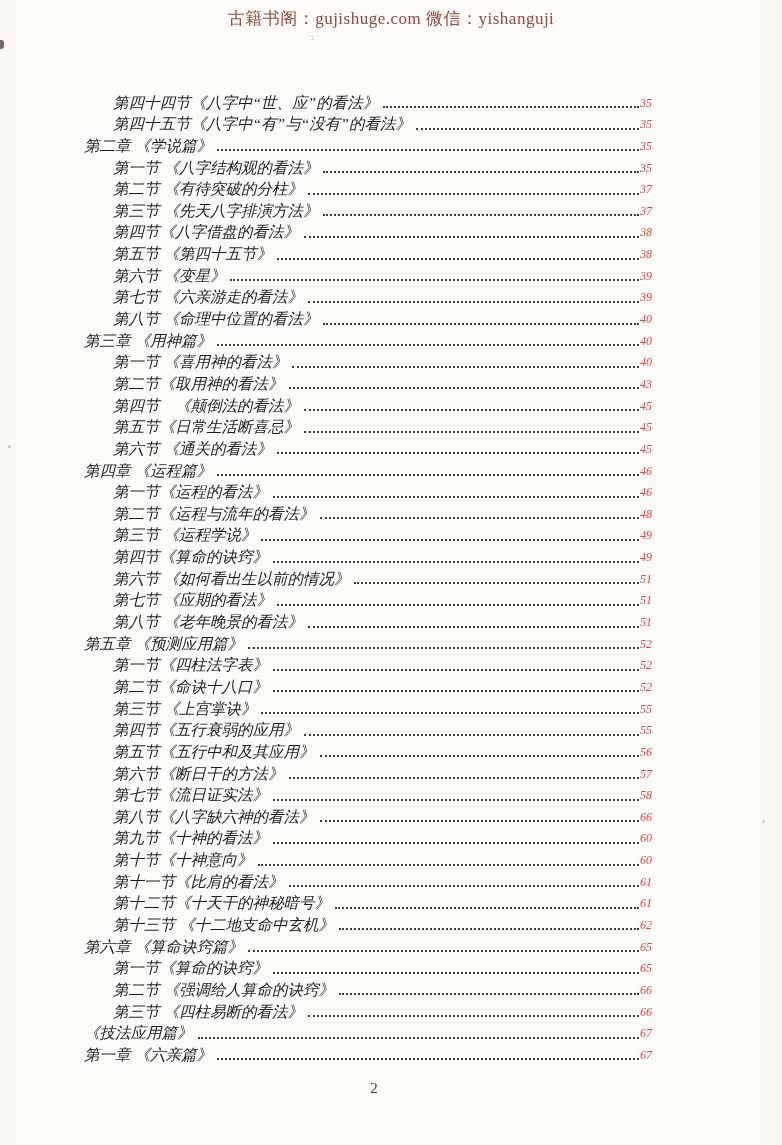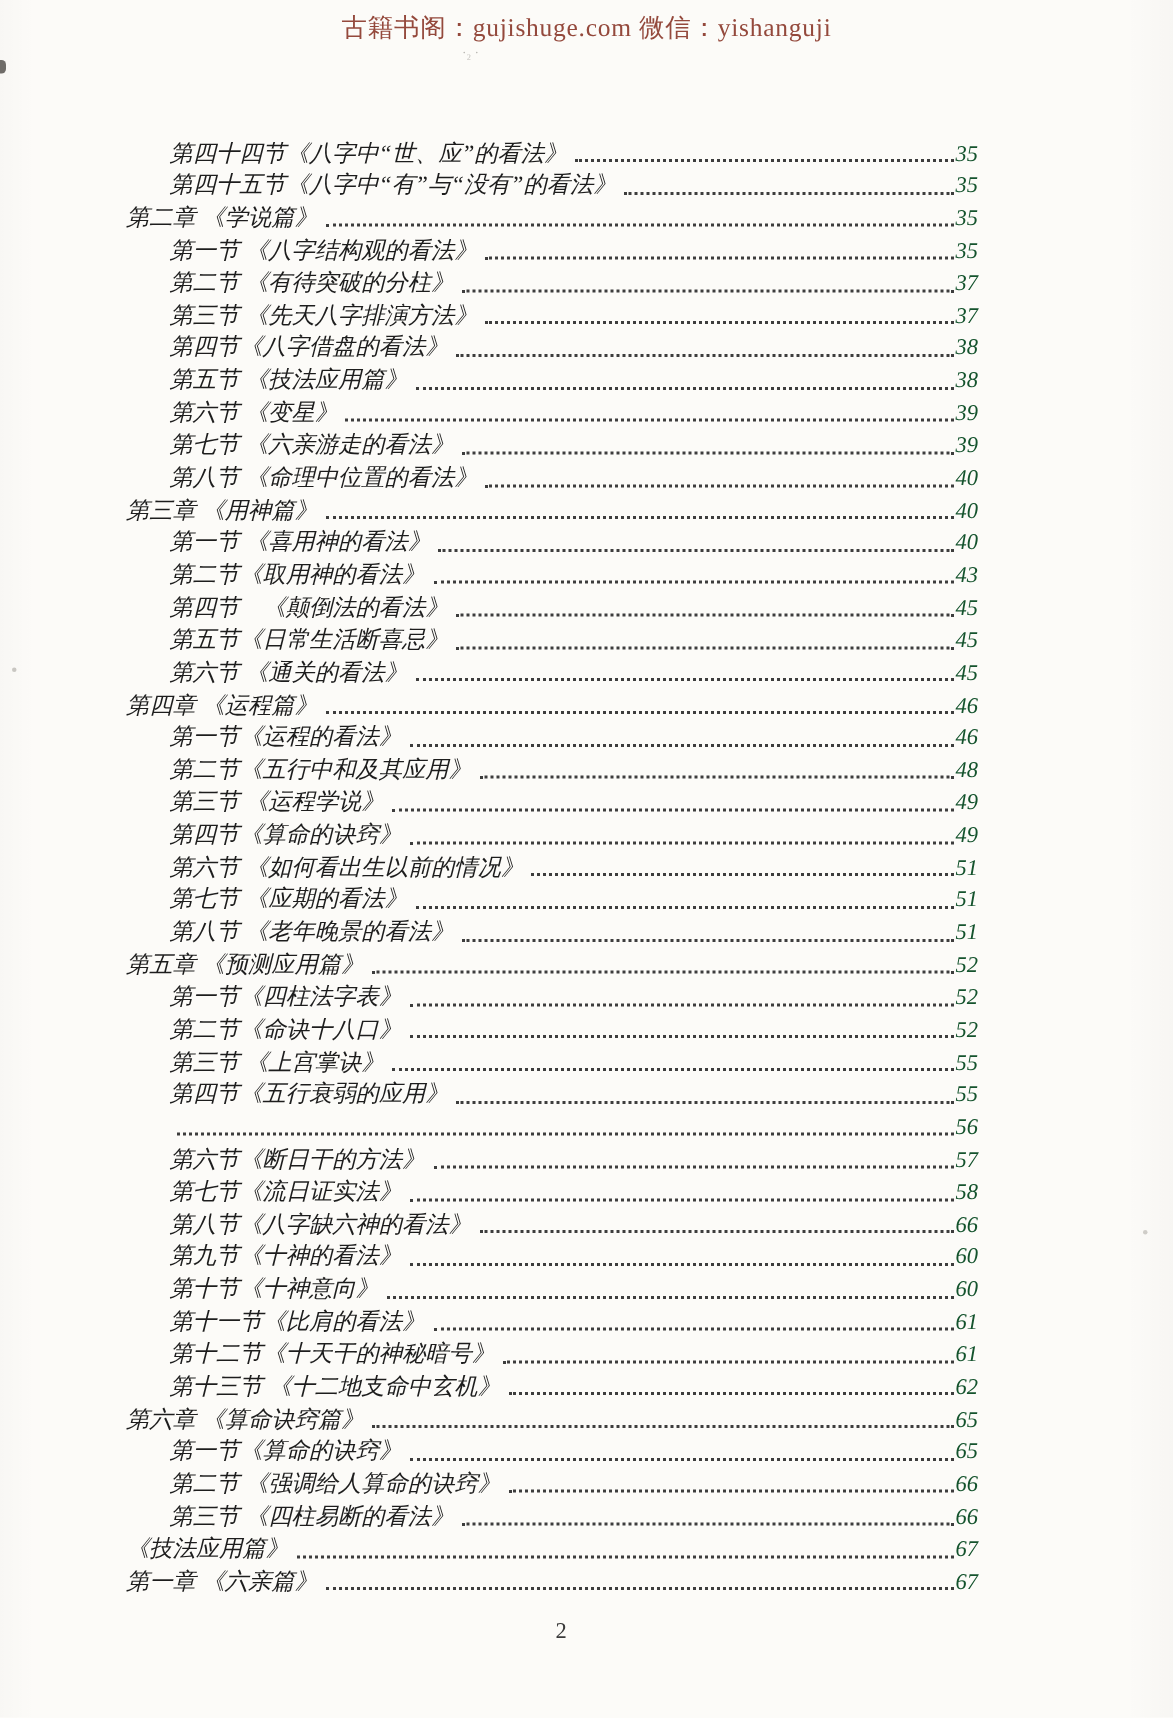--- a/index.html
+++ b/index.html
@@ -53,23 +53,23 @@
     line-height: 18px;
     color: #1d1d1d;
   }
   .dot-leader {
     flex: 1 1 auto;
     min-width: 12px;
     border-bottom: 2px dotted #3d3d3d;
     margin: 0 1px 3.5px 5px;
   }
   .toc-page {
-    font-size: 15px;
+    font-size: 12px;
     line-height: 18px;
-    color: #14532d;
+    color: #ef4444;
   }
   .footer-pagenum {
     position: absolute;
     top: 1080px;
     left: 0;
     width: 748px;
     text-align: center;
     font-size: 15px;
     color: #3a3a3a;
   }
@@ -126,21 +126,21 @@
     <span class="toc-title">第三节 《先天八字排演方法》</span>
     <span class="dot-leader"></span>
     <span class="toc-page">37</span>
   </div>
     <div class="toc-row section">
     <span class="toc-title">第四节《八字借盘的看法》</span>
     <span class="dot-leader"></span>
     <span class="toc-page">38</span>
   </div>
     <div class="toc-row section">
-    <span class="toc-title">第五节 《技法应用篇》</span>
+    <span class="toc-title">第五节 《第四十五节》</span>
     <span class="dot-leader"></span>
     <span class="toc-page">38</span>
   </div>
     <div class="toc-row section">
     <span class="toc-title">第六节 《变星》</span>
     <span class="dot-leader"></span>
     <span class="toc-page">39</span>
   </div>
     <div class="toc-row section">
     <span class="toc-title">第七节 《六亲游走的看法》</span>
@@ -186,21 +186,21 @@
     <span class="toc-title">第四章 《运程篇》</span>
     <span class="dot-leader"></span>
     <span class="toc-page">46</span>
   </div>
     <div class="toc-row section">
     <span class="toc-title">第一节《运程的看法》</span>
     <span class="dot-leader"></span>
     <span class="toc-page">46</span>
   </div>
     <div class="toc-row section">
-    <span class="toc-title">第二节《五行中和及其应用》</span>
+    <span class="toc-title">第二节《运程与流年的看法》</span>
     <span class="dot-leader"></span>
     <span class="toc-page">48</span>
   </div>
     <div class="toc-row section">
     <span class="toc-title">第三节 《运程学说》</span>
     <span class="dot-leader"></span>
     <span class="toc-page">49</span>
   </div>
     <div class="toc-row section">
     <span class="toc-title">第四节《算命的诀窍》</span>
@@ -241,20 +241,21 @@
     <span class="toc-title">第三节 《上宫掌诀》</span>
     <span class="dot-leader"></span>
     <span class="toc-page">55</span>
   </div>
     <div class="toc-row section">
     <span class="toc-title">第四节《五行衰弱的应用》</span>
     <span class="dot-leader"></span>
     <span class="toc-page">55</span>
   </div>
     <div class="toc-row section">
+    <span class="toc-title">第五节《五行中和及其应用》</span>
     <span class="dot-leader"></span>
     <span class="toc-page">56</span>
   </div>
     <div class="toc-row section">
     <span class="toc-title">第六节《断日干的方法》</span>
     <span class="dot-leader"></span>
     <span class="toc-page">57</span>
   </div>
     <div class="toc-row section">
     <span class="toc-title">第七节《流日证实法》</span>

